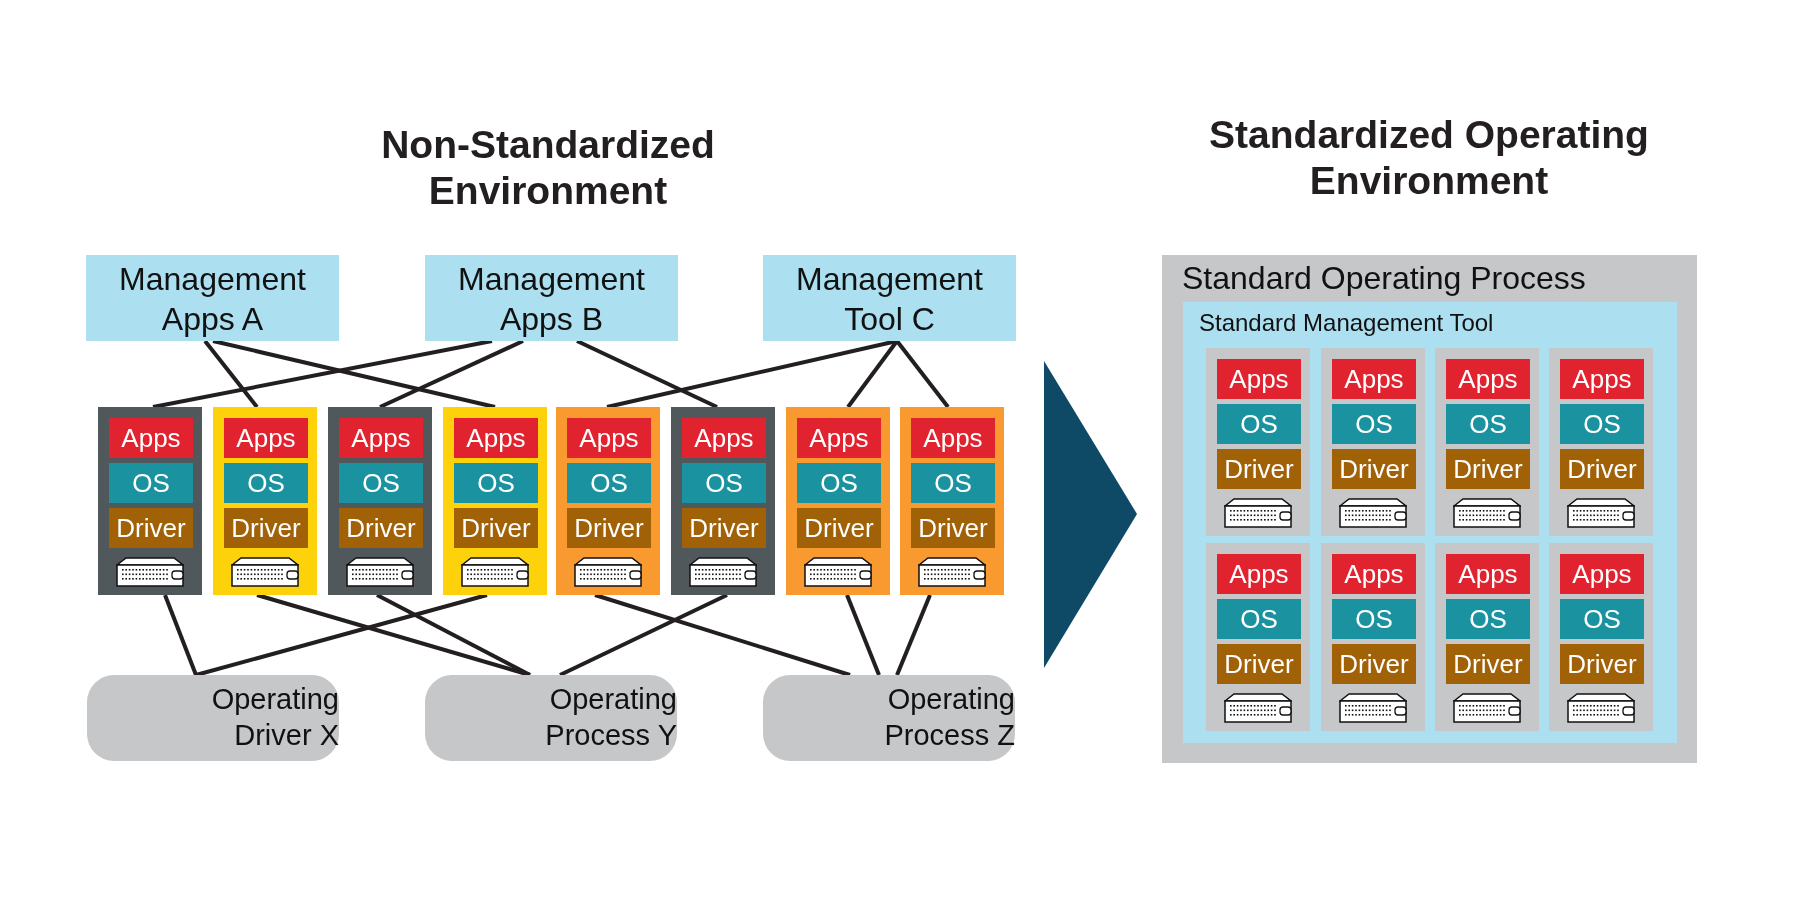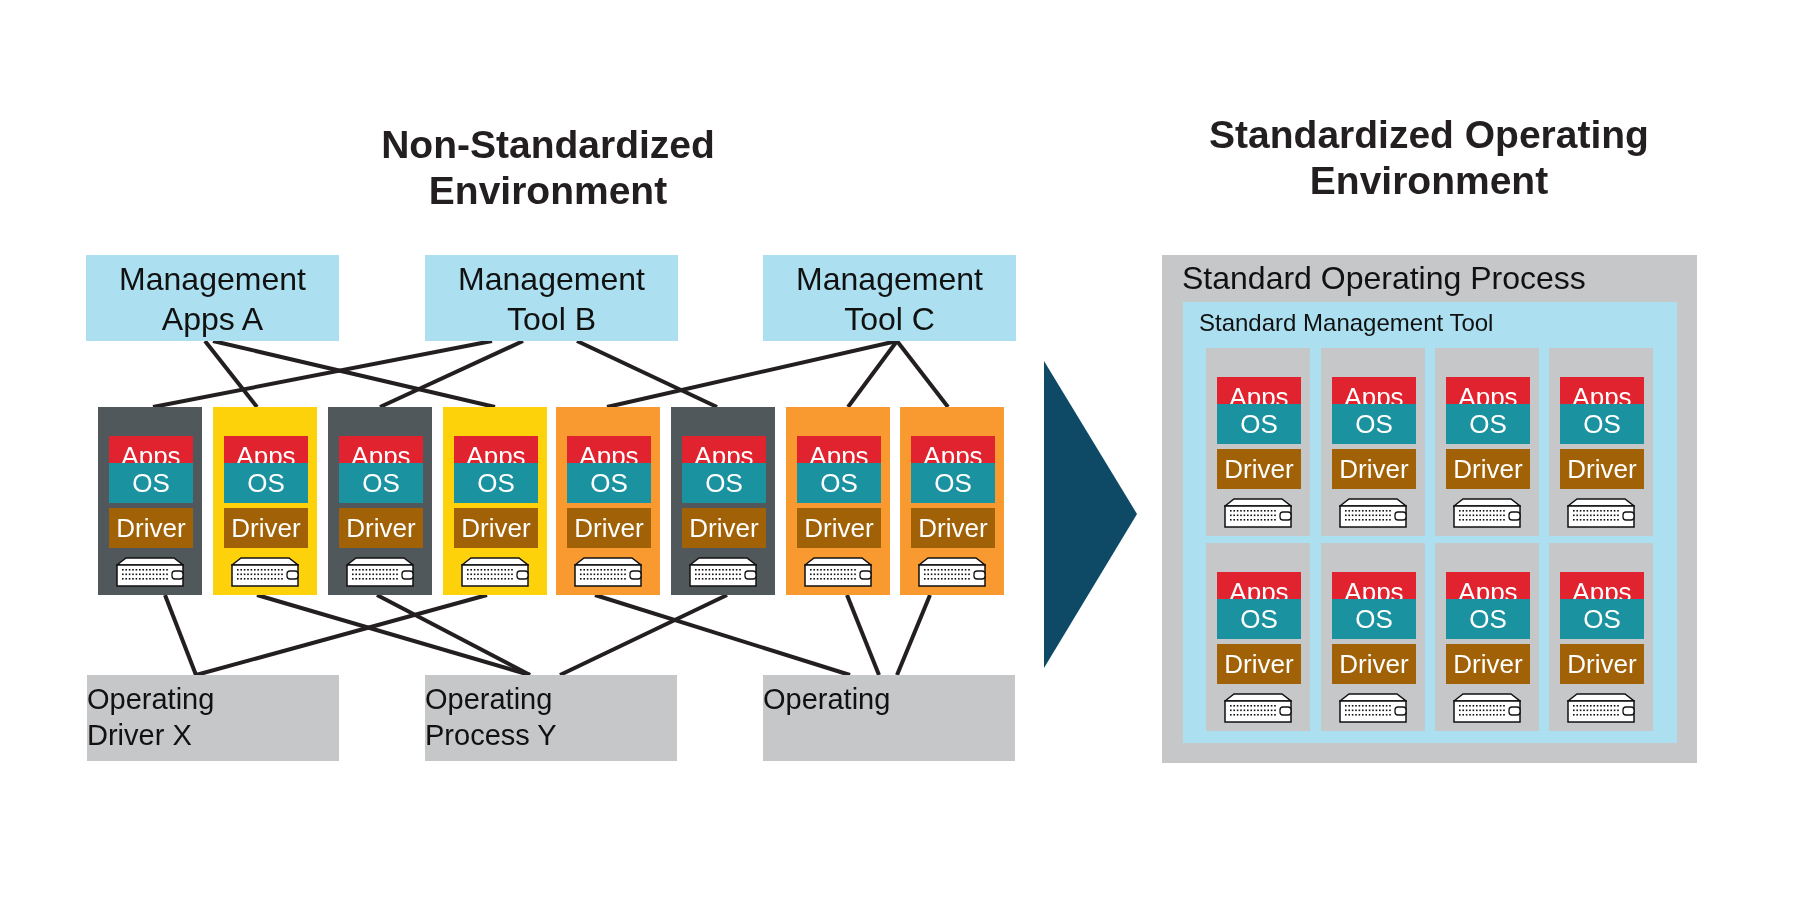--- a/index.html
+++ b/index.html
@@ -1,22 +1,22 @@
 <!DOCTYPE html>
 <html><head>
 <meta charset="utf-8">
 <style>
   html, body { margin:0; padding:0; background:#ffffff; }
   body { width:1800px; height:900px; position:relative; overflow:hidden; font-family:"Liberation Sans", sans-serif; color:#1a1a1a; }
   .title { position:absolute; font-weight:bold; font-size:39px; line-height:46px; text-align:center; color:#231f20; }
   .mgmt { position:absolute; background:#acdff0; font-size:32px; line-height:40px; text-align:center; color:#111; box-sizing:border-box; padding-top:4px; }
-  .proc { position:absolute; background:#c6c7c9; font-size:29px; line-height:36px; text-align:left; color:#111; box-sizing:border-box; padding-top:6px; }
+  .proc { position:absolute; background:#c6c7c9; font-size:29px; line-height:36px; text-align:right; color:#111; box-sizing:border-box; padding-top:6px;border-radius:27px; }
   .server { position:absolute; width:104px; height:188px; }
   .layer { position:absolute; left:11px; width:84px; height:40px; color:#fff; font-size:26px; line-height:40px; text-align:center; }
-  .apps { background:#e1232f;margin-top:18px; }
+  .apps { background:#e1232f; }
   .os { background:#1a929f; }
   .driver { background:#a16207; }
   .icon { position:absolute; left:18px; width:68px; height:30px; }
   svg.lines { position:absolute; left:0; top:0; }
   .sop { position:absolute; left:1162px; top:255px; width:535px; height:508px; background:#c6c7c9;text-decoration:underline; }
   .sop-label { position:absolute; left:20px; top:2px; font-size:32px; line-height:42px; color:#111; }
   .smt { position:absolute; left:21px; top:47px; width:494px; height:441px; background:#acdff0; }
   .smt-label { position:absolute; left:16px; top:6px; font-size:24px; line-height:30px; color:#111; }
   .card { position:absolute; width:104px; height:188px; background:#c6c7c9; }
   .arrow { position:absolute; left:0; top:0; }
@@ -54,21 +54,21 @@
       <line x1="930" y1="595" x2="897" y2="675"></line>
     </g>
 </svg>
 
 <div class="mgmt" style="left:86px; top:255px; width:253px; height:86px;">
   <div>Management</div>
   <div>Apps A</div>
 </div>
 <div class="mgmt" style="left:425px; top:255px; width:253px; height:86px;">
   <div>Management</div>
-  <div>Tool B</div>
+  <div>Apps B</div>
 </div>
 <div class="mgmt" style="left:763px; top:255px; width:253px; height:86px;">
   <div>Management</div>
   <div>Tool C</div>
 </div>
 
 <div id="left-servers">
     <div class="server" style="left: 98px; top: 407px; background: rgb(80, 88, 92);">
       <div class="layer apps" style="top: 11px;">Apps</div>
       <div class="layer os" style="top: 56px;">OS</div>
@@ -490,20 +490,21 @@
 <div class="proc" style="left:87px; top:675px; width:252px; height:86px;">
   <div>Operating</div>
   <div>Driver X</div>
 </div>
 <div class="proc" style="left:425px; top:675px; width:252px; height:86px;">
   <div>Operating</div>
   <div>Process Y</div>
 </div>
 <div class="proc" style="left:763px; top:675px; width:252px; height:86px;">
   <div>Operating</div>
+  <div>Process Z</div>
 </div>
 
 <svg class="arrow" width="1800" height="900" style="pointer-events:none;">
   <polygon id="arrow-shape" points="1044,361 1137,514 1044,668" fill="#0e4a66"></polygon>
 </svg>
 
 <div class="sop">
   <div class="sop-label">Standard Operating Process</div>
   <div class="smt">
     <div class="smt-label">Standard Management Tool</div>

